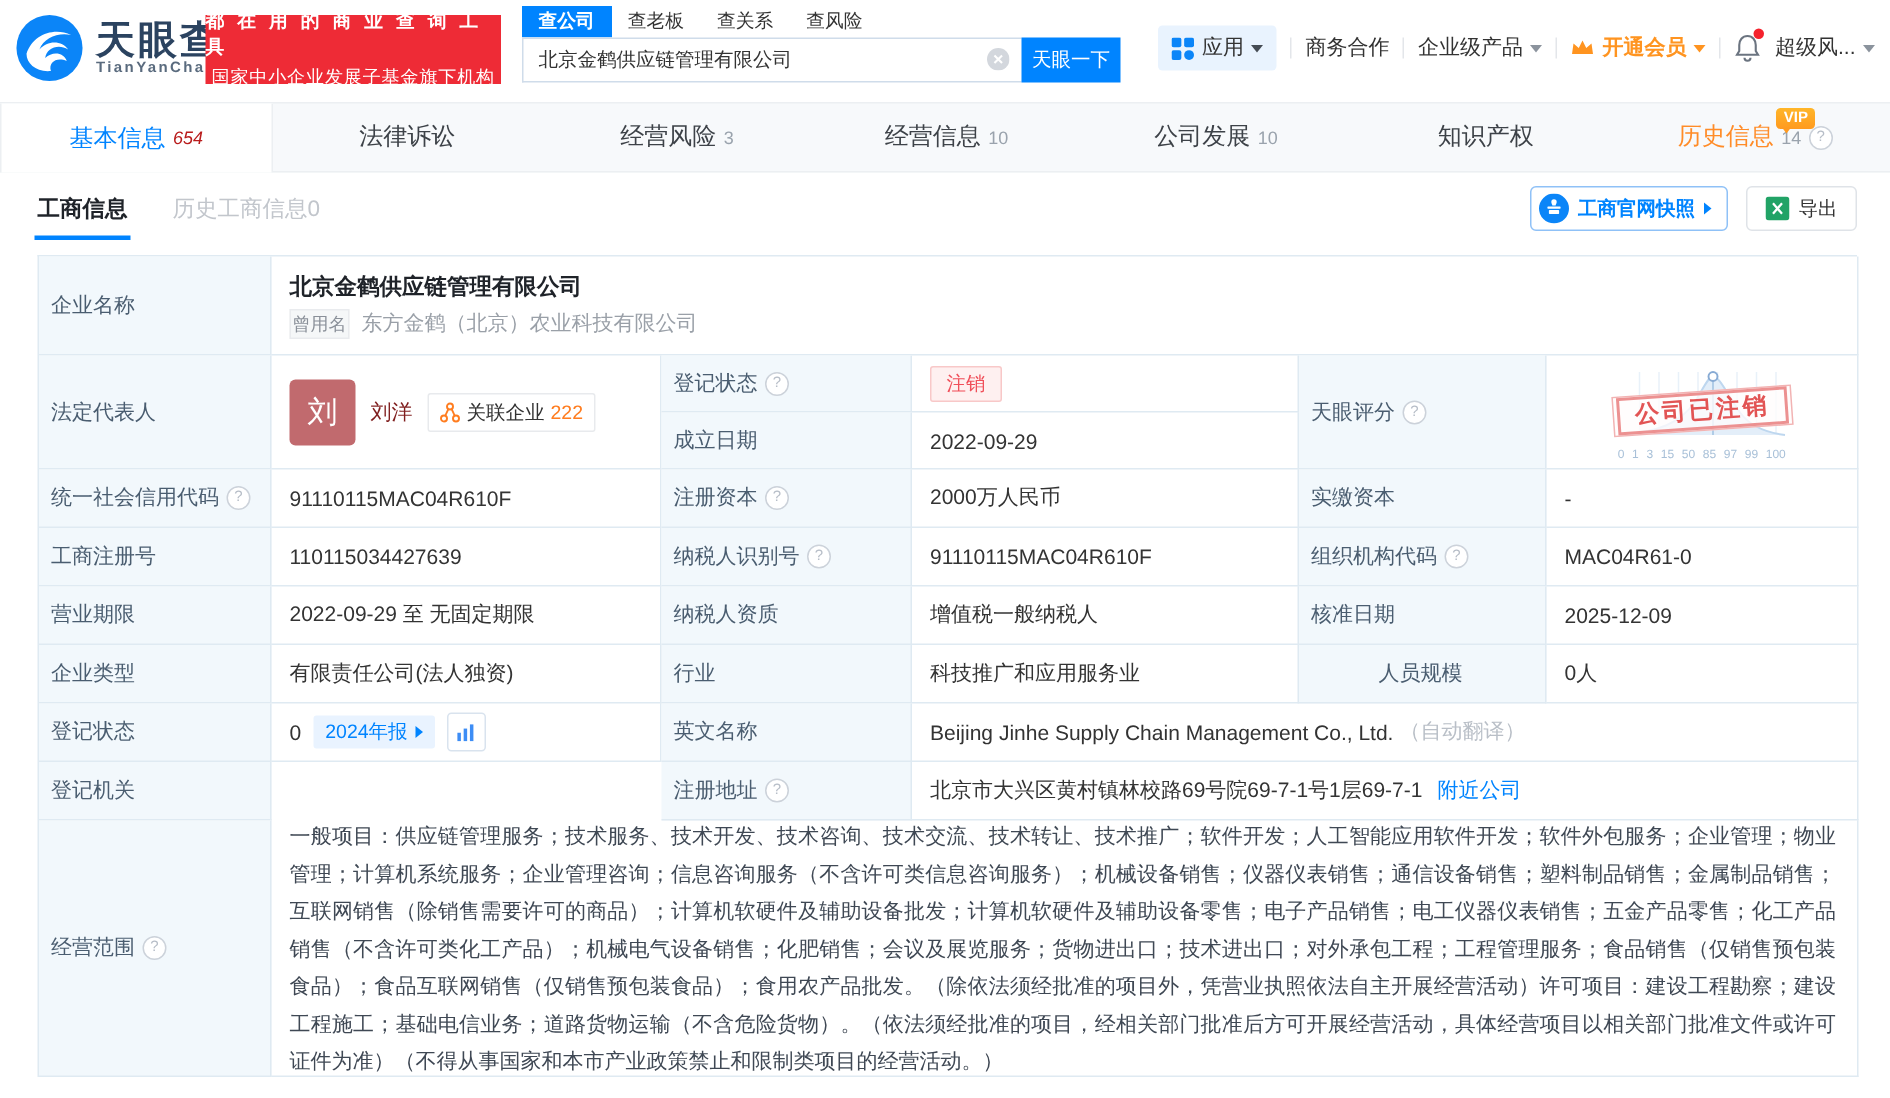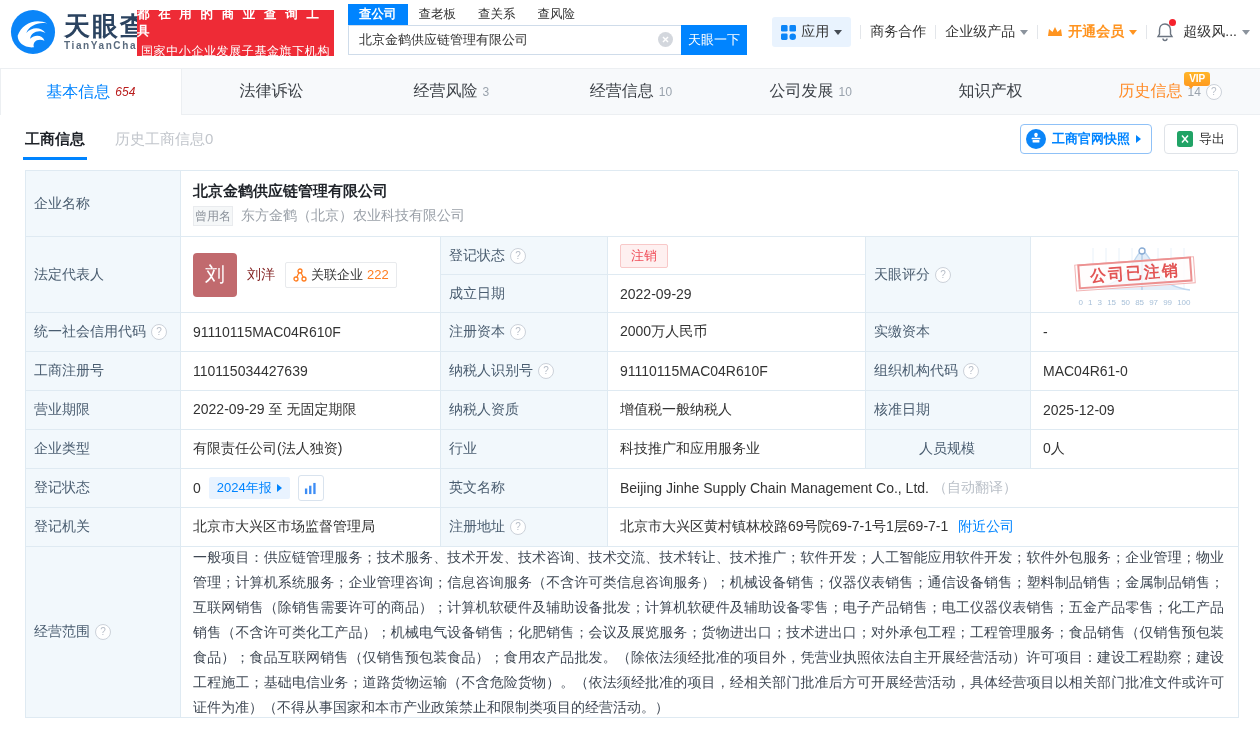--- a/index.html
+++ b/index.html
@@ -395,21 +395,20 @@
       <span>英文名称</span>
     </div>
   <div class="c" style="grid-area:8/4/9/7;">
     <span>Beijing Jinhe Supply Chain Management Co., Ltd.</span>
     <span class="ennote">（自动翻译）</span>
   </div>
 
   <div class="c lab" style="grid-area:9/1/10/2;">
       <span>登记机关</span>
     </div>
-  <div class="c" style="grid-area:9/2/10/3;">北京市大兴区市场监督管理局</div>
   <div class="c lab" style="grid-area:9/3/10/4;">
       <span>注册地址</span>
       <span class="help">?</span>
     </div>
   <div class="c" style="grid-area:9/4/10/7;">
     <span>北京市大兴区黄村镇林校路69号院69-7-1号1层69-7-1</span>
     <span class="alink">附近公司</span>
   </div>
 
   <div class="c lab" style="grid-area:10/1/11/2;">

